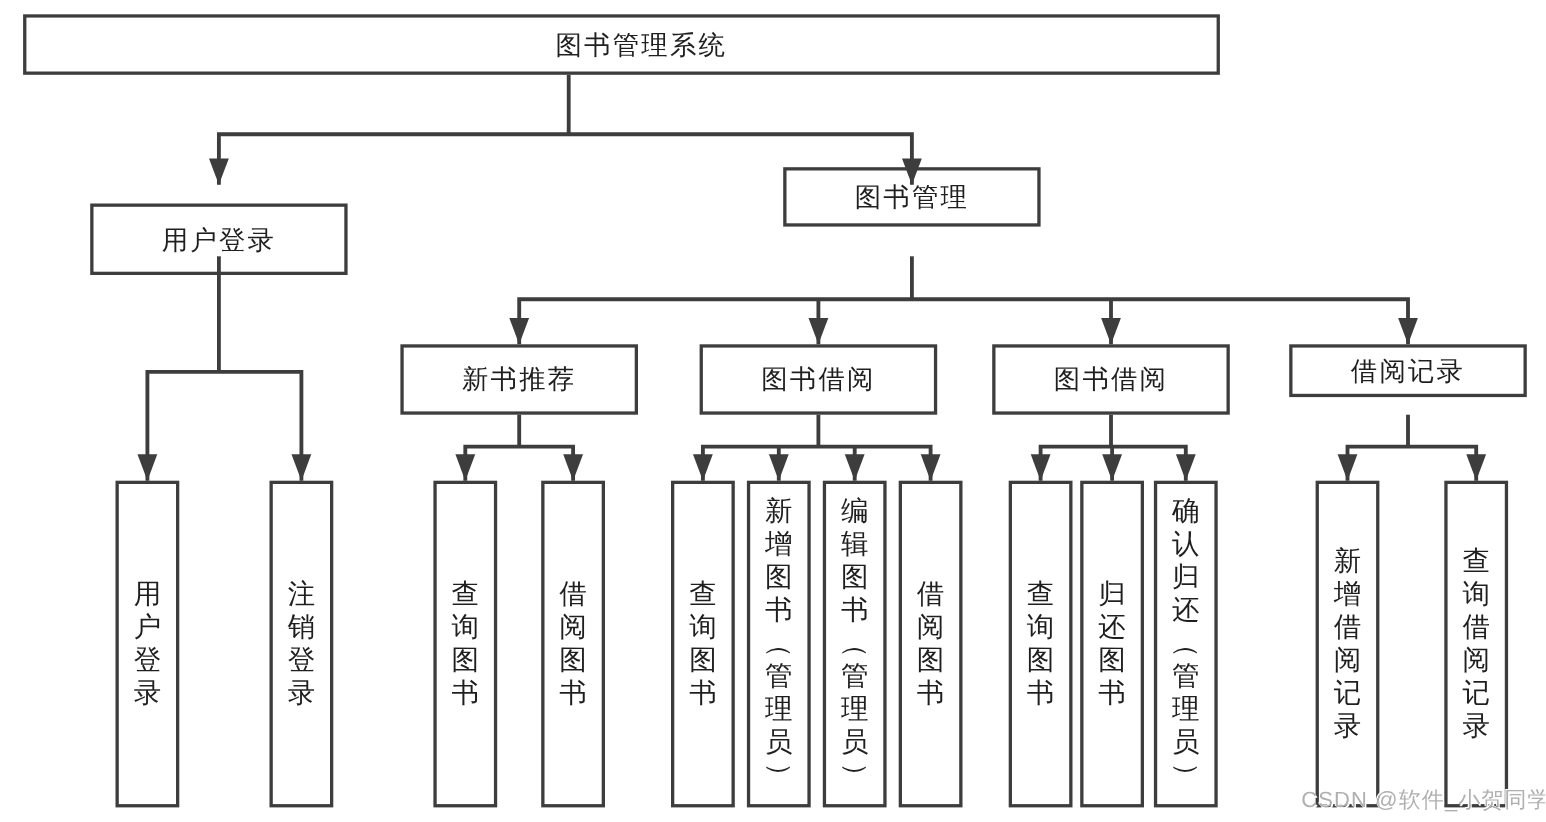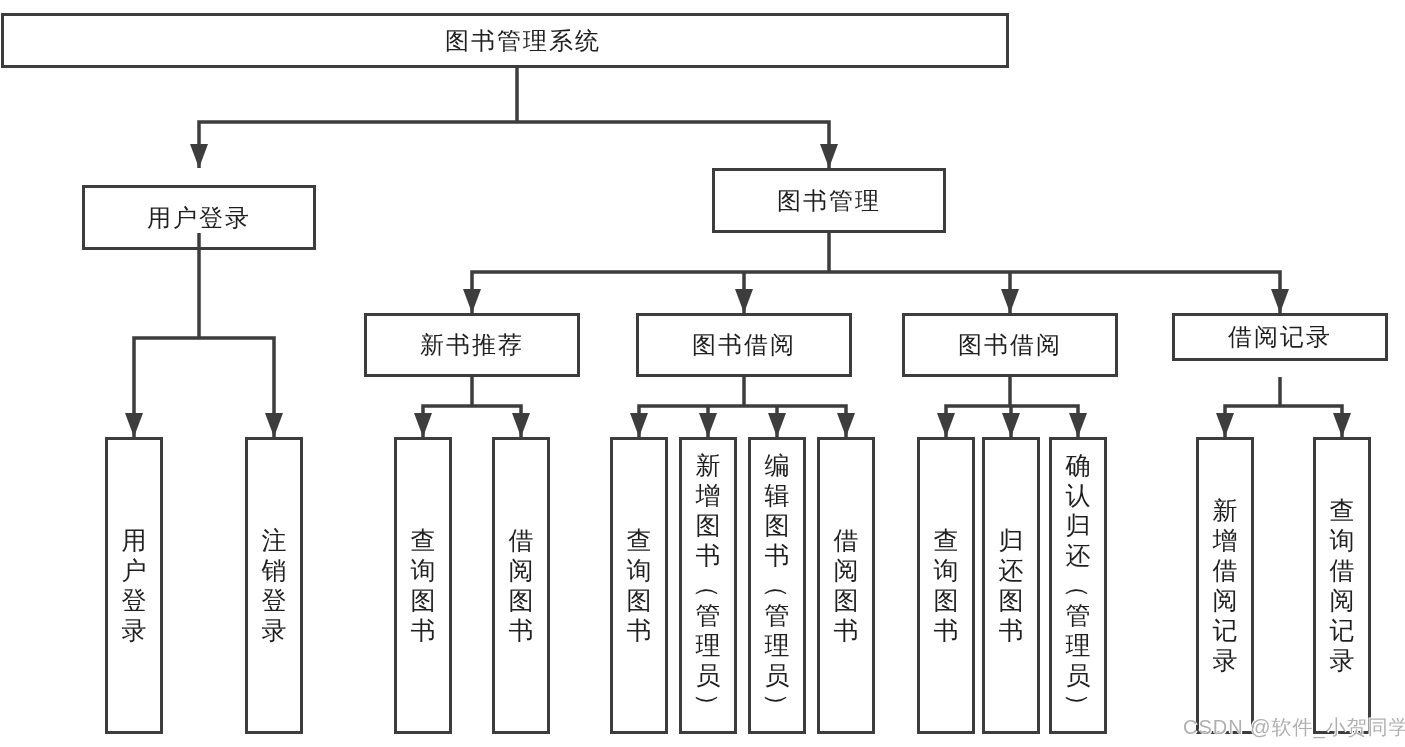--- a/index.html
+++ b/index.html
@@ -122,24 +122,24 @@
       <polygon points="1069,413 1087,413 1078,437"></polygon>
     </g>
     <g>
       <path d="M1280 377 V406"></path>
       <path d="M1225 437 V406 H1342 V437"></path>
       <polygon points="1216,413 1234,413 1225,437"></polygon>
       <polygon points="1333,413 1351,413 1342,437"></polygon>
     </g>
   </svg>
 
-  <div class="node hlabel" style="left:1px; top:13px; width:1008px; height:55px;padding-left:36px;">图书管理系统</div>
+  <div class="node hlabel" style="left:21px; top:13px; width:1088px; height:55px;padding-left:36px;">图书管理系统</div>
 
   <div class="node hlabel" style="left:82px; top:185px; width:234px; height:65px;">用户登录</div>
-  <div class="node hlabel" style="left:712px; top:168px; width:234px; height:65px;">图书管理</div>
+  <div class="node hlabel" style="left:712px; top:152px; width:234px; height:54px;">图书管理</div>
 
   <div class="node hlabel" style="left:364px; top:313px; width:216px; height:64px;">新书推荐</div>
   <div class="node hlabel" style="left:636px; top:313px; width:216px; height:64px;">图书借阅</div>
   <div class="node hlabel" style="left:902px; top:313px; width:216px; height:64px;">图书借阅</div>
   <div class="node hlabel" style="left:1172px; top:313px; width:216px; height:48px;">借阅记录</div>
 
   <div class="node vtext" style="left:105px; top:437px; width:58px; height:297px;">
       <span>用</span>
       <span>户</span>
       <span>登</span>

